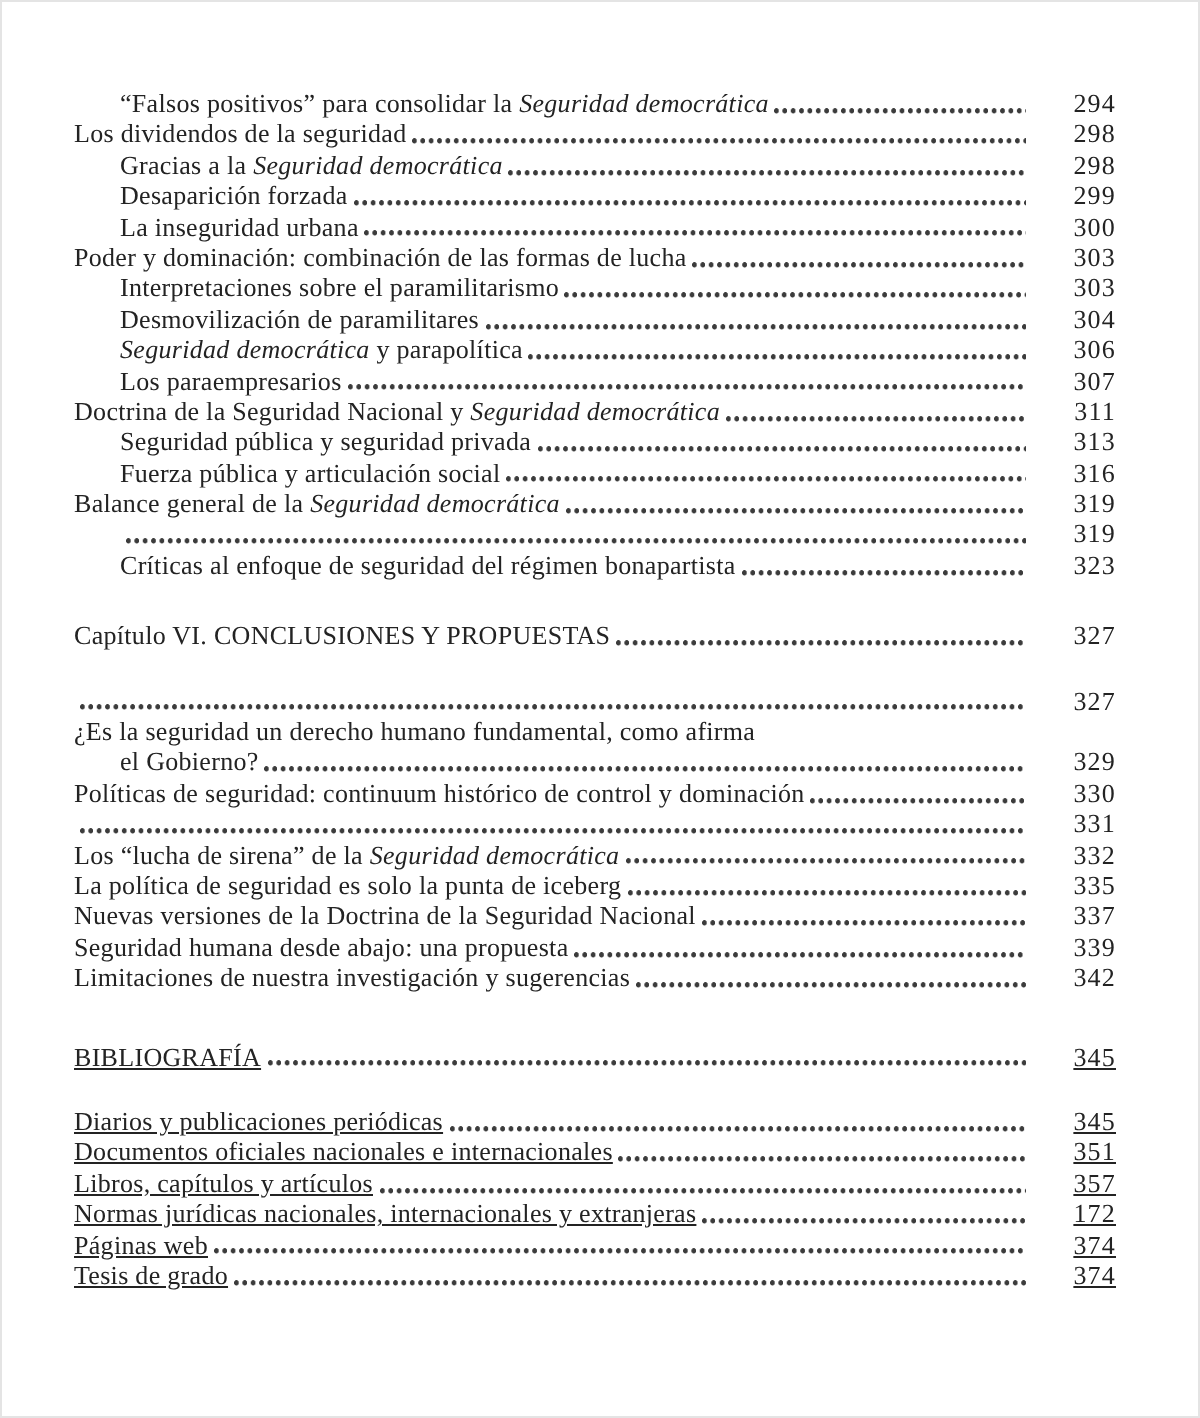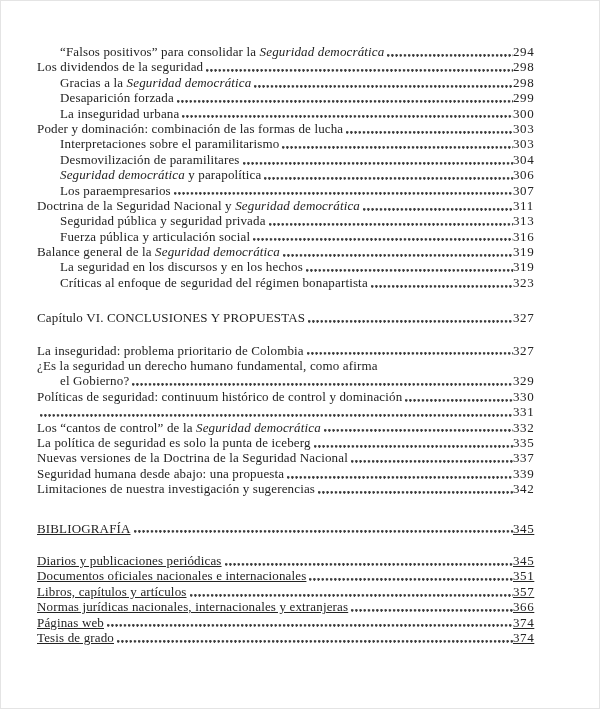--- a/index.html
+++ b/index.html
@@ -44,21 +44,21 @@
     min-width: 0;
     align-self: stretch;
     margin-left: 3px;
     background-image: radial-gradient(circle at 1.2px 1.2px, #3c3c3c 1px, rgba(0,0,0,0) 1.35px);
     background-size: 4.2px 2.6px;
     background-repeat: repeat-x;
     background-position: left bottom 3px;
   }
   .num {
     flex: 0 0 45px;
-    text-align: left;
+    text-align: right;
     letter-spacing: 0.6px;
   }
 </style>
 </head>
 <body>
 
 <main class="toc-page">
   <div id="toc-list">
       <section class="section continuation">
         <div class="rows">
@@ -126,40 +126,38 @@
             <span class="txt"><span>Fuerza pública y articulación social</span></span>
             <span class="dots"></span>
             <span class="num">316</span>
           </div>
           <div class="row level0">
             <span class="txt"><span>Balance general de la </span><em>Seguridad democrática</em></span>
             <span class="dots"></span>
             <span class="num">319</span>
           </div>
           <div class="row level1">
-            <span class="txt"><span>La seguridad en los discursos y en los hechos</span></span>
             <span class="dots"></span>
             <span class="num">319</span>
           </div>
           <div class="row level1">
             <span class="txt"><span>Críticas al enfoque de seguridad del régimen bonapartista</span></span>
             <span class="dots"></span>
             <span class="num">323</span>
           </div>
         </div>
       </section>
       <section class="section chapter">
         <div class="row level0 section-title">
           <span class="txt"><span>Capítulo VI. CONCLUSIONES Y PROPUESTAS</span></span>
           <span class="dots"></span>
           <span class="num">327</span>
         </div>
         <div class="rows">
           <div class="row level0">
-            <span class="txt"><span>La inseguridad: problema prioritario de Colombia</span></span>
             <span class="dots"></span>
             <span class="num">327</span>
           </div>
           <div class="row level0">
             <span class="txt"><span>¿Es la seguridad un derecho humano fundamental, como afirma</span></span>
           </div>
           <div class="row level1">
             <span class="txt"><span>el Gobierno?</span></span>
             <span class="dots"></span>
             <span class="num">329</span>
@@ -167,21 +165,21 @@
           <div class="row level0">
             <span class="txt"><span>Políticas de seguridad: continuum histórico de control y dominación</span></span>
             <span class="dots"></span>
             <span class="num">330</span>
           </div>
           <div class="row level0">
             <span class="dots"></span>
             <span class="num">331</span>
           </div>
           <div class="row level0">
-            <span class="txt"><span>Los “cantos de control” de la </span><em>Seguridad democrática</em></span>
+            <span class="txt"><span>Los “lucha de sirena” de la </span><em>Seguridad democrática</em></span>
             <span class="dots"></span>
             <span class="num">332</span>
           </div>
           <div class="row level0">
             <span class="txt"><span>La política de seguridad es solo la punta de iceberg</span></span>
             <span class="dots"></span>
             <span class="num">335</span>
           </div>
           <div class="row level0">
             <span class="txt"><span>Nuevas versiones de la Doctrina de la Seguridad Nacional</span></span>
@@ -218,21 +216,21 @@
             <span class="num">351</span>
           </div>
           <div class="row level0">
             <span class="txt"><span>Libros, capítulos y artículos</span></span>
             <span class="dots"></span>
             <span class="num">357</span>
           </div>
           <div class="row level0">
             <span class="txt"><span>Normas jurídicas nacionales, internacionales y extranjeras</span></span>
             <span class="dots"></span>
-            <span class="num">366</span>
+            <span class="num">172</span>
           </div>
           <div class="row level0">
             <span class="txt"><span>Páginas web</span></span>
             <span class="dots"></span>
             <span class="num">374</span>
           </div>
           <div class="row level0">
             <span class="txt"><span>Tesis de grado</span></span>
             <span class="dots"></span>
             <span class="num">374</span>

